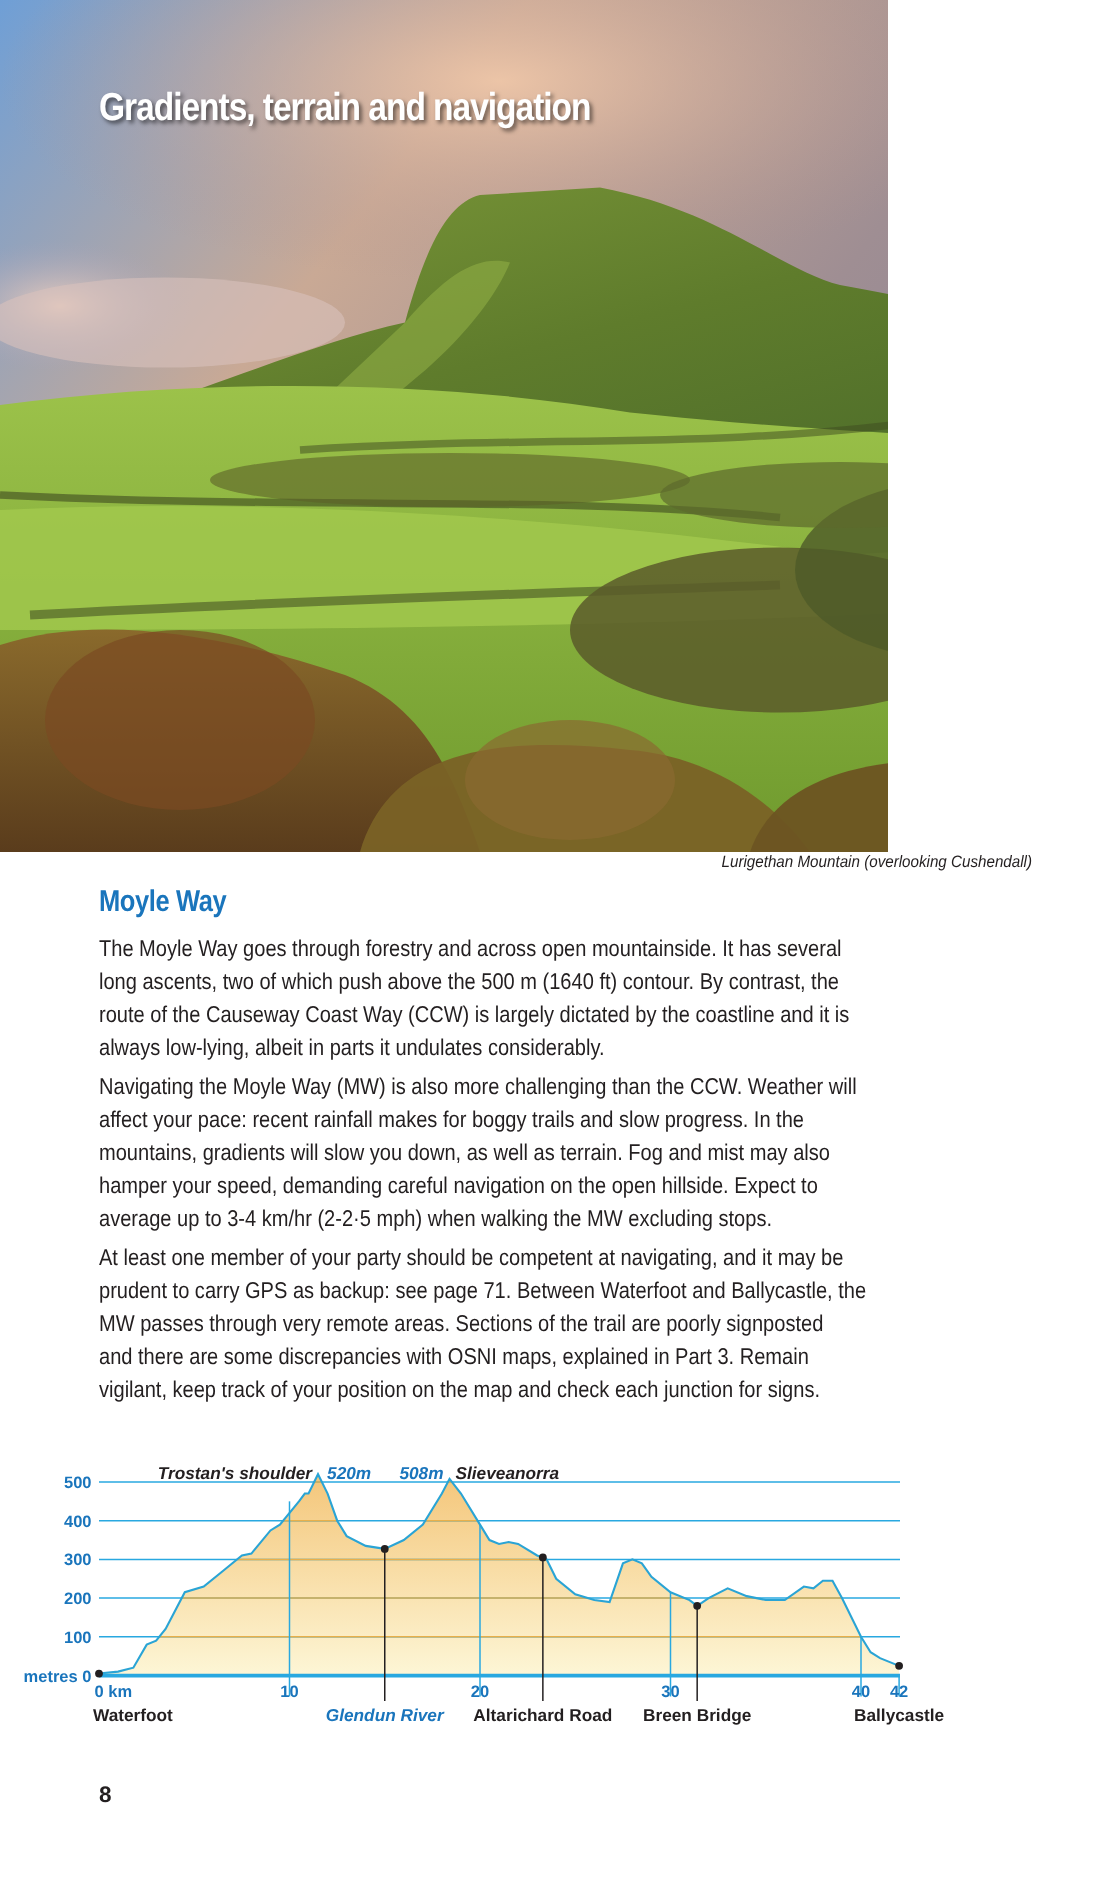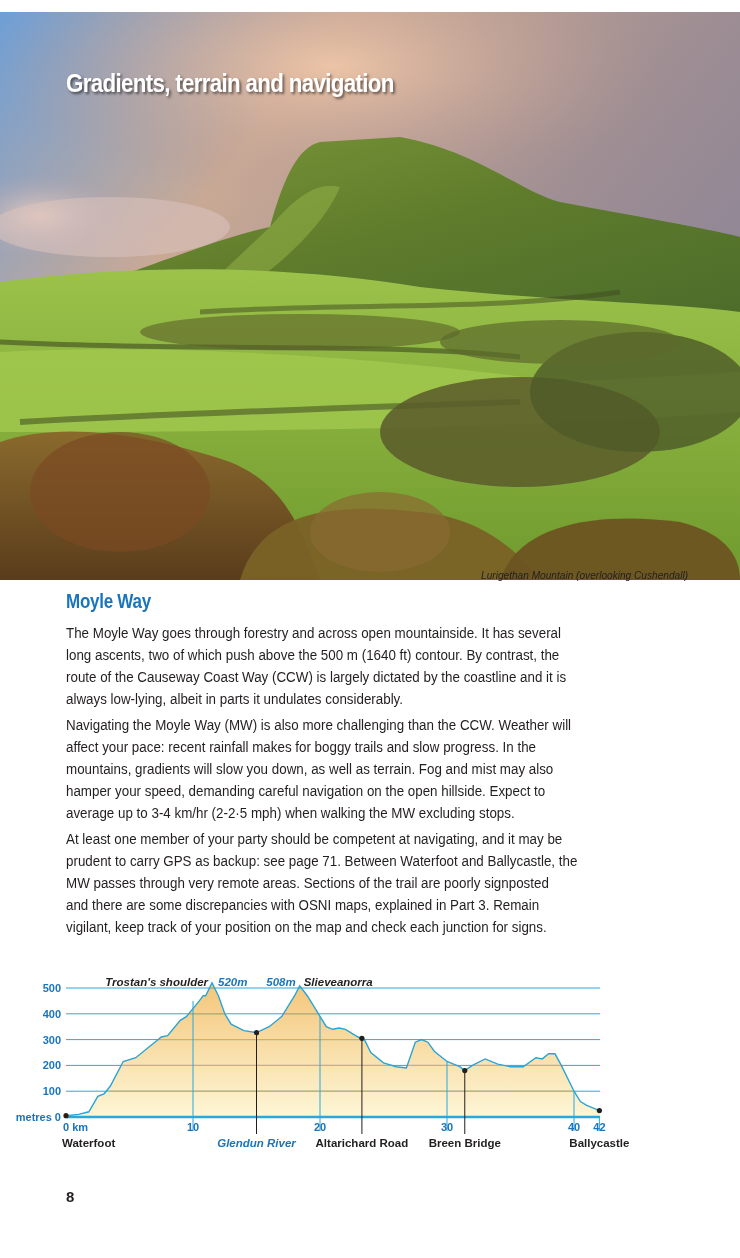--- a/index.html
+++ b/index.html
@@ -1,21 +1,21 @@
 <!DOCTYPE html>
 <html><head>
 <meta charset="utf-8">
 <style>
   html, body { margin: 0; padding: 0; }
   body {
     width: 740px; height: 1258px; position: relative; overflow: hidden;
     background: #ffffff; font-family: "Liberation Sans", sans-serif; color: #231f20;
   }
   .photo {
-    position: absolute; left: 0; top: 12px; width: 740px; height: 568px; overflow: hidden;
+    position: absolute; left: 0; top: 0; width: 592px; height: 568px; overflow: hidden;
   }
   .photo svg { display: block; }
   .page-title {
     position: absolute; left: 66px; top: 56px; margin: 0;
     font-family: "Liberation Sans", sans-serif; font-weight: bold; font-size: 26px;
     letter-spacing: -0.8px; color: #ffffff; transform: scaleX(0.86); transform-origin: left;
     text-shadow: 2px 2px 3px rgba(0,0,0,0.55);
   }
   .caption {
     position: absolute; right: 52px; top: 569px; font-size: 11px; font-style: italic;

